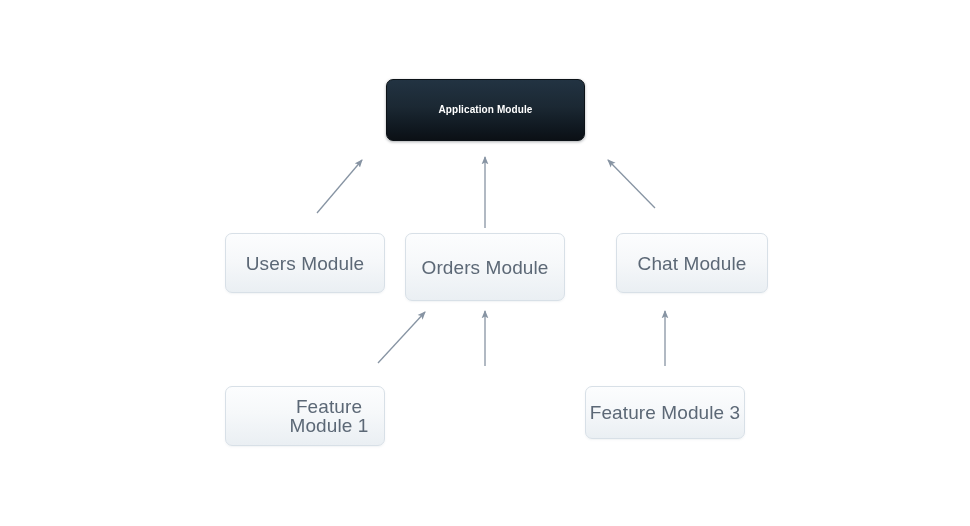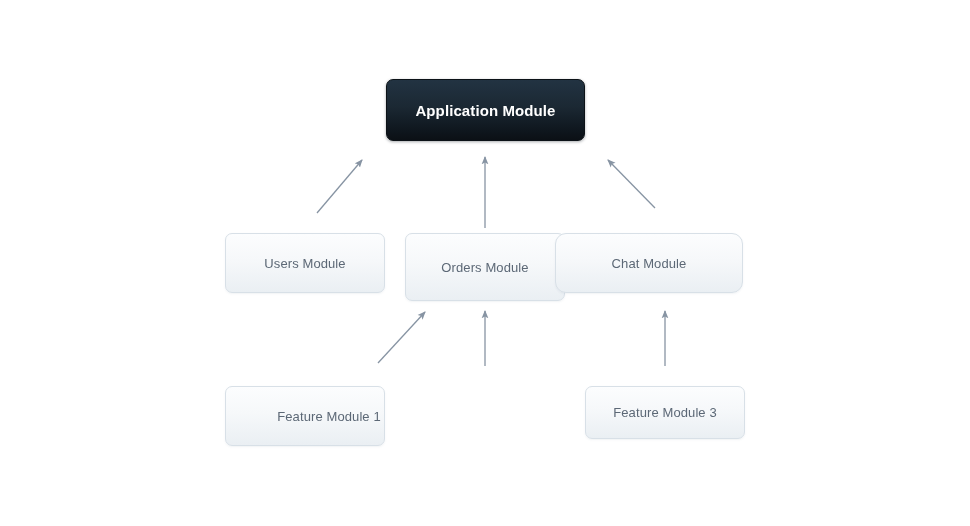--- a/index.html
+++ b/index.html
@@ -40,30 +40,30 @@
   .node-label {
     display: block;
     line-height: 1;
   }
   
   .node.root {
     background: linear-gradient(to bottom, #223342 0%, #1b2833 45%, #101921 78%, #0b1015 100%);
     border: 1px solid #0c1217;
     box-shadow: 0 1px 3px rgba(10, 18, 26, 0.35);
     color: #ffffff;
-    font-size: 15px;
+    font-size: 10px;
     font-weight: bold;
   }
   
   .node.light {
     background: linear-gradient(to bottom, #fcfdfe 0%, #f6f8fa 45%, #eaeff3 100%);
     border: 1px solid #d8e0e7;
     box-shadow: 0 1px 2px rgba(120, 140, 160, 0.10);
     color: #5c6876;
-    font-size: 13px;
+    font-size: 19px;
     font-weight: normal;
   }
 </style>
 </head>
 <body>
 
 <div id="canvas">
 
   <svg class="arrows-layer" width="970" height="526" viewBox="0 0 970 526" xmlns="http://www.w3.org/2000/svg">
     <defs>
@@ -95,21 +95,21 @@
   <div class="node root" style="left:386px; top:79px; width:199px; height:62px;">
     <span class="node-label">Application Module</span>
   </div>
 
   <div class="node light" style="left:225px; top:233px; width:160px; height:60px;">
     <span class="node-label">Users Module</span>
   </div>
   <div class="node light" style="left:405px; top:233px; width:160px; height:68px;">
     <span class="node-label">Orders Module</span>
   </div>
-  <div class="node light" style="left:555px; top:233px; width:188px; height:60px;border-radius:11px;">
+  <div class="node light" style="left:616px; top:233px; width:152px; height:60px;">
     <span class="node-label">Chat Module</span>
   </div>
 
   <div class="node light" style="left:225px; top:386px; width:160px; height:60px;padding-left:48px;">
     <span class="node-label">Feature Module 1</span>
   </div>
   <div class="node light" style="left:585px; top:386px; width:160px; height:53px;">
     <span class="node-label">Feature Module 3</span>
   </div>
 

